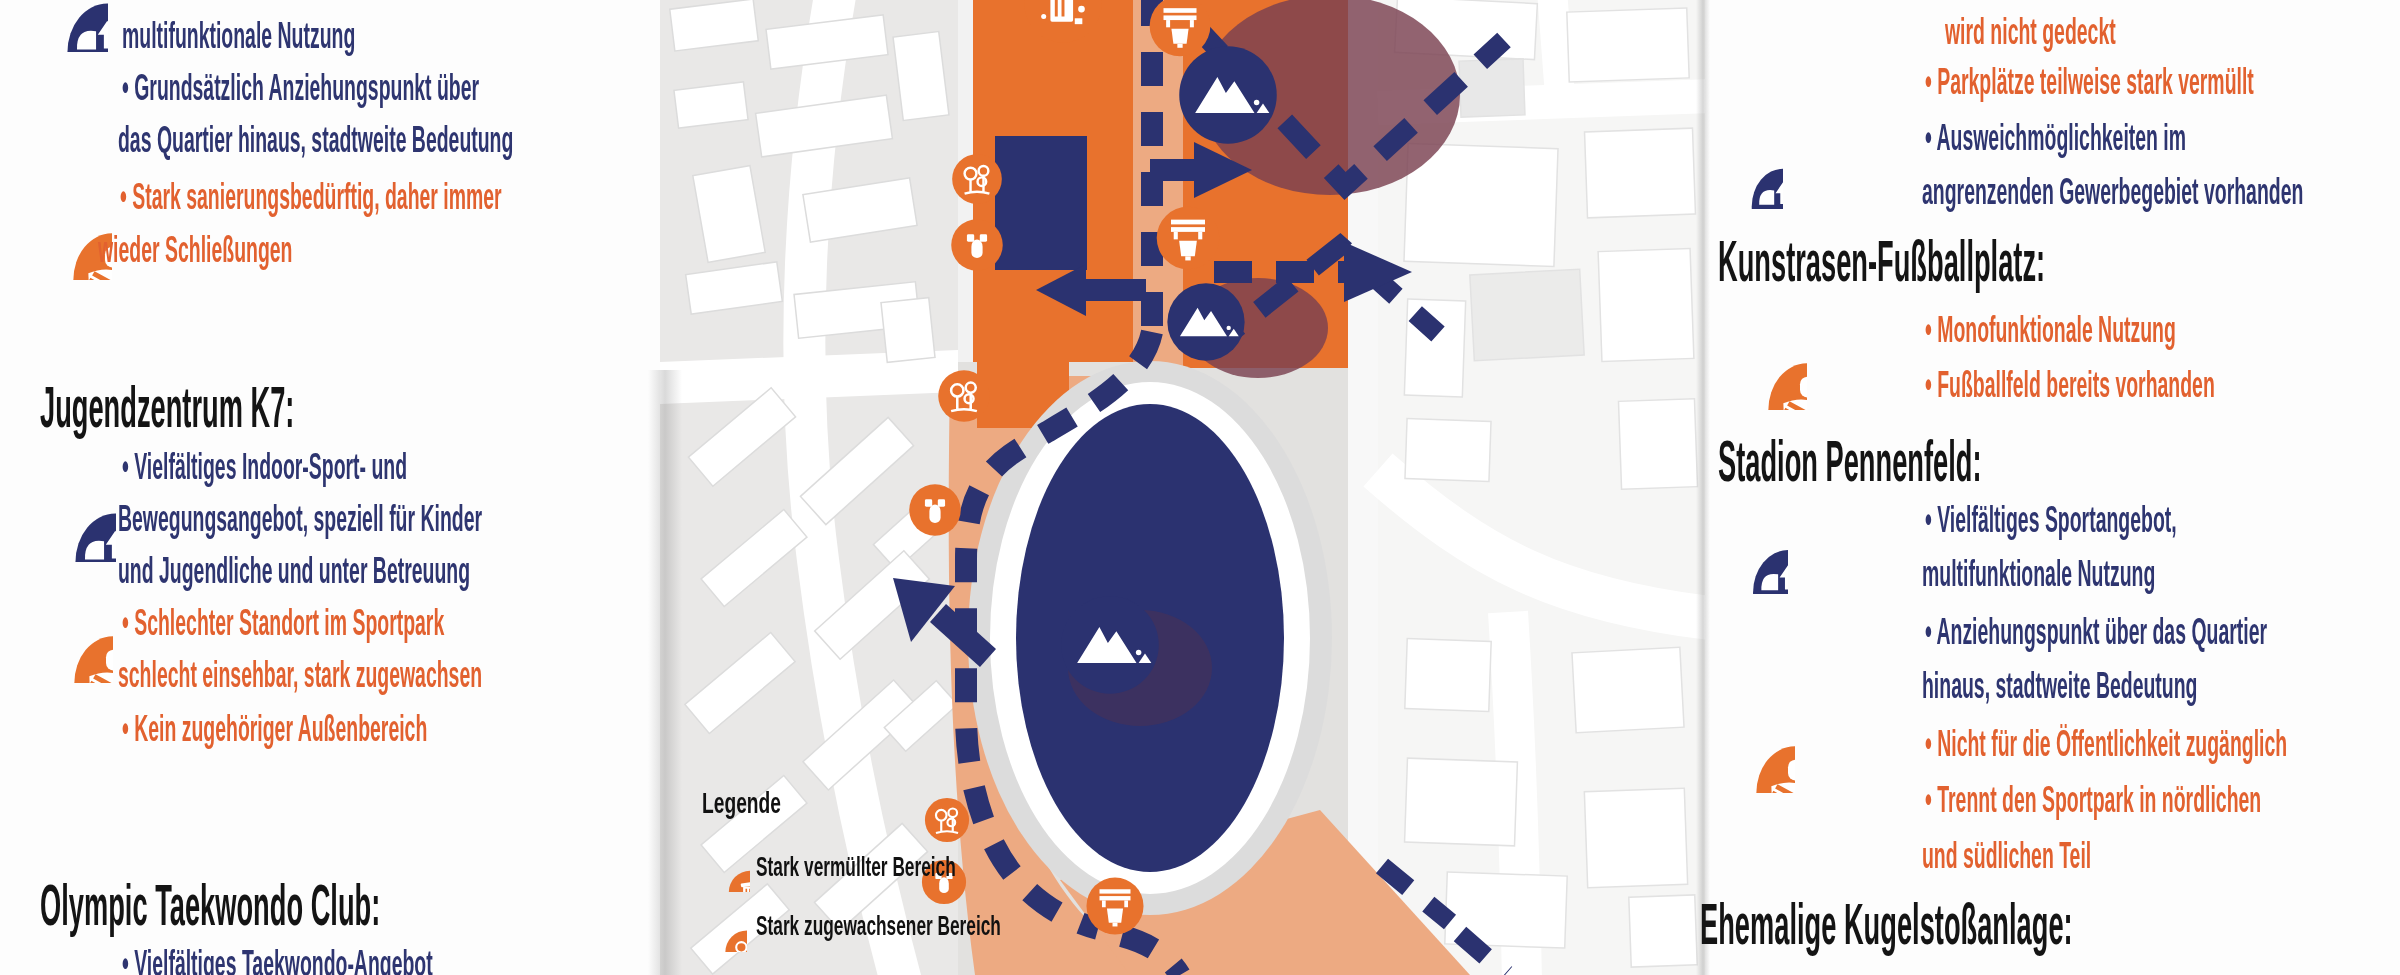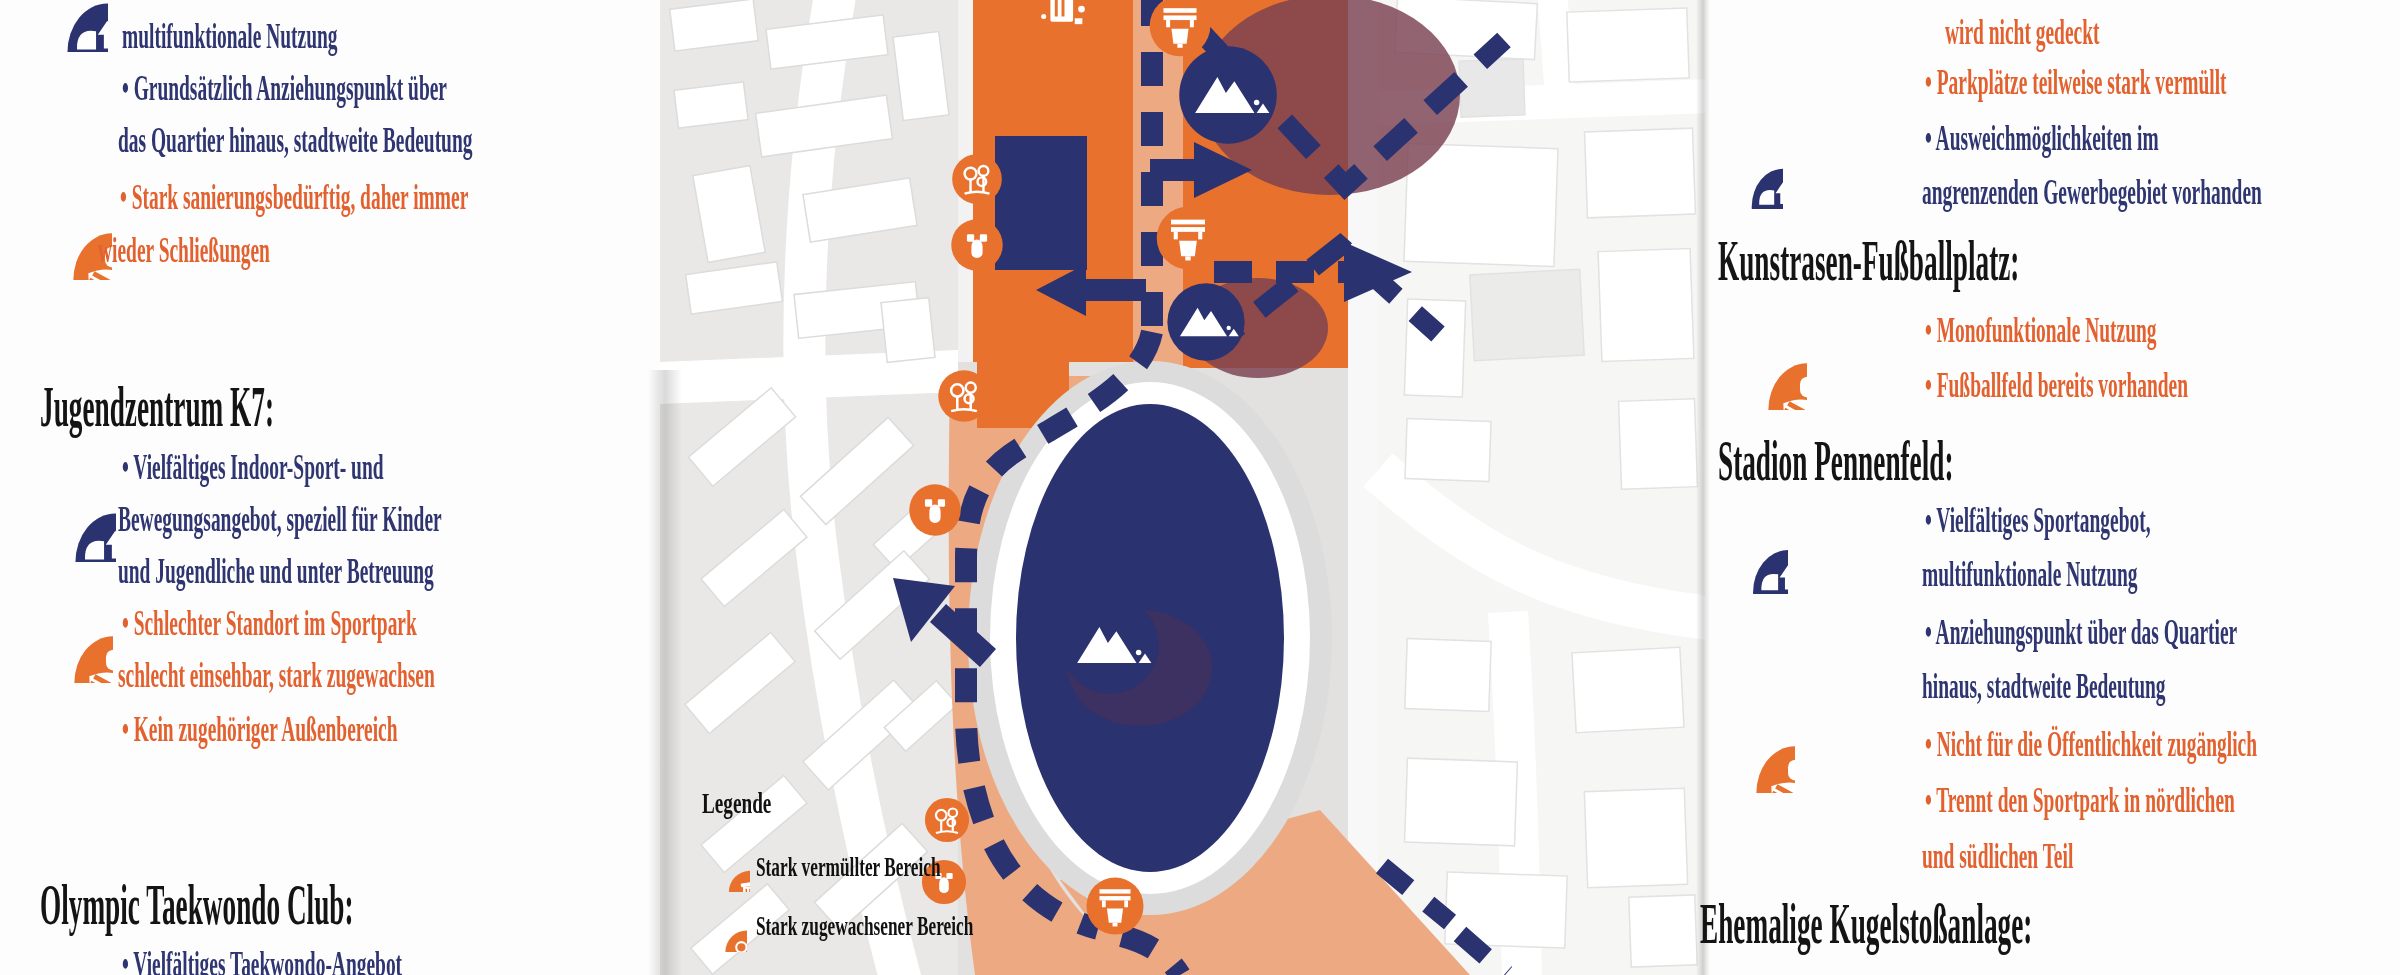--- a/index.html
+++ b/index.html
@@ -1,17 +1,17 @@
 <!DOCTYPE html>
 <html><head>
 <meta charset="utf-8">
 <style>
   html,body{margin:0;padding:0;}
   #stage{position:relative;width:2400px;height:975px;background:#fdfdfd;overflow:hidden;
-         font-family:Liberation Serif, serif;}
+         font-family:Liberation Sans, sans-serif;}
   .ln{position:absolute;font-weight:700;font-size:36px;line-height:40px;white-space:nowrap;
       transform:scaleX(0.54);transform-origin:left top;letter-spacing:0px;}
   .nv{color:#2e3570;}
   .or{color:#e2612f;}
   .hd{position:absolute;font-weight:700;font-size:58px;line-height:58px;color:#141414;white-space:nowrap;
       transform:scaleX(0.47);transform-origin:left top;letter-spacing:0px;}
   .lg-title{position:absolute;font-weight:700;font-size:30px;color:#111;white-space:nowrap;
       transform:scaleX(0.64);transform-origin:left top;}
   .lg-label{position:absolute;font-weight:700;font-size:27px;color:#111;white-space:nowrap;
       transform:scaleX(0.64);transform-origin:left top;}

